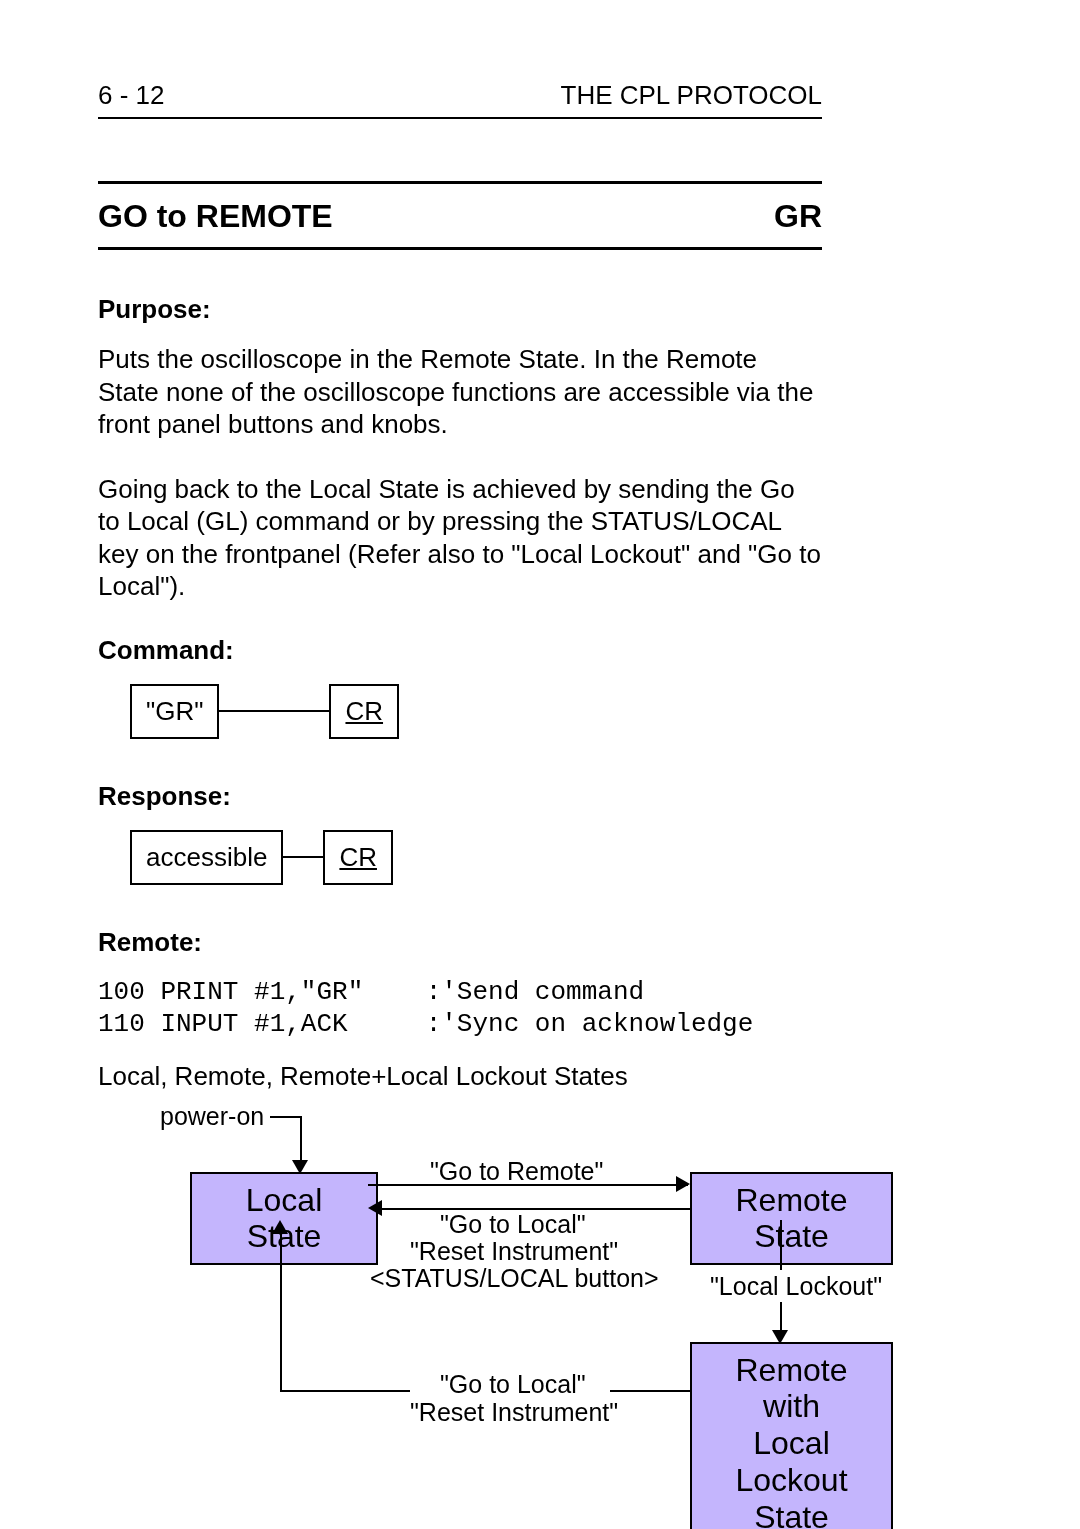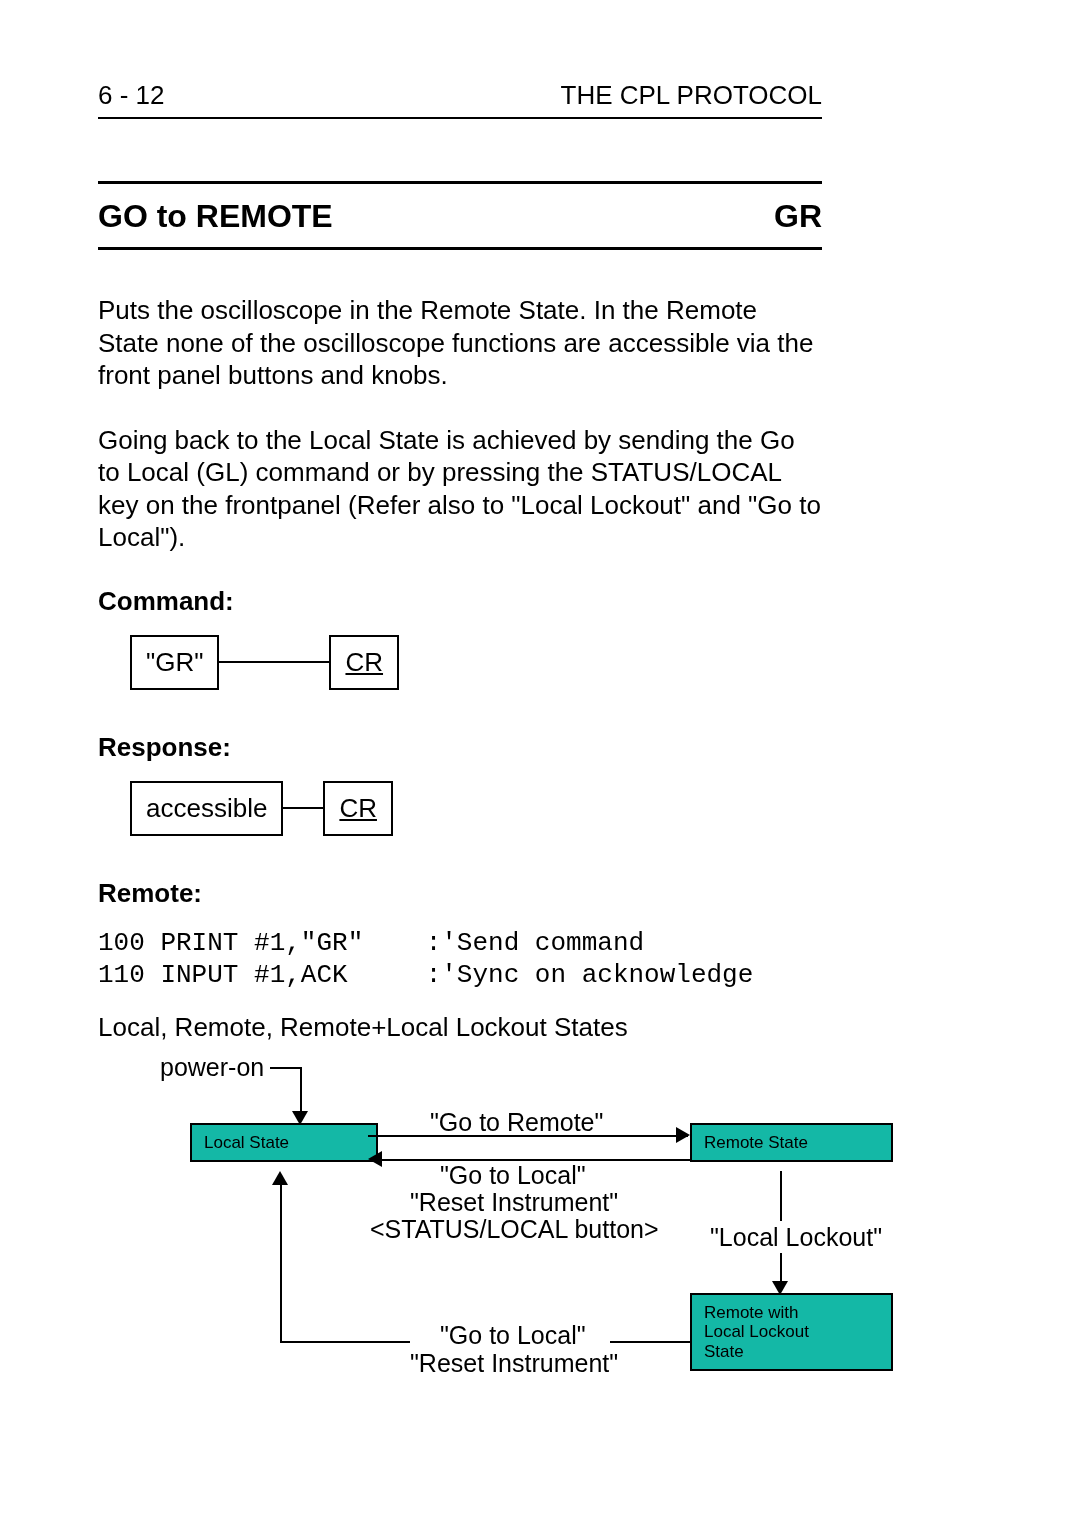--- a/index.html
+++ b/index.html
@@ -72,23 +72,24 @@
   .sd {
     position: relative;
     width: 780px;
     height: 350px;
     margin-left: 32px;
   }
   .sd-box {
     position:absolute;
     border:2px solid #000;
     padding:8px 12px;
-    font-size:17px;
+    font-size:32px;
+    text-align:center;
     line-height:1.15;
-    background:#14b8a6;
+    background:#c4b5fd;
   }
   .sd-label {
     position:absolute;
     font-size:25px;
     text-align:center;
     line-height:1.15;
     white-space:nowrap;
   }
   .sd-line-h { position:absolute; height:2px; background:#000; }
   .sd-line-v { position:absolute; width:2px; background:#000; }
@@ -106,20 +107,21 @@
 <div class="running-head">
   <span>6 - 12</span>
   <span>THE CPL PROTOCOL</span>
 </div>
 
 <div class="title-block">
   <span>GO to REMOTE</span>
   <span>GR</span>
 </div>
 
+<div class="section-label">Purpose:</div>
 <div class="para">Puts the oscilloscope in the Remote State. In the Remote State none of the oscilloscope functions are accessible via the front panel buttons and knobs.</div>
 <div class="para">Going back to the Local State is achieved by sending the Go to Local (GL) command or by pressing the STATUS/LOCAL key on the frontpanel (Refer also to "Local Lockout" and "Go to Local").</div>
 
 <div class="section-label">Command:</div>
 <div class="rr">
   <div class="rr-box">"GR"</div>
   <div class="rr-line" style="width:110px;"></div>
   <div class="rr-box underline">CR</div>
 </div>
 

